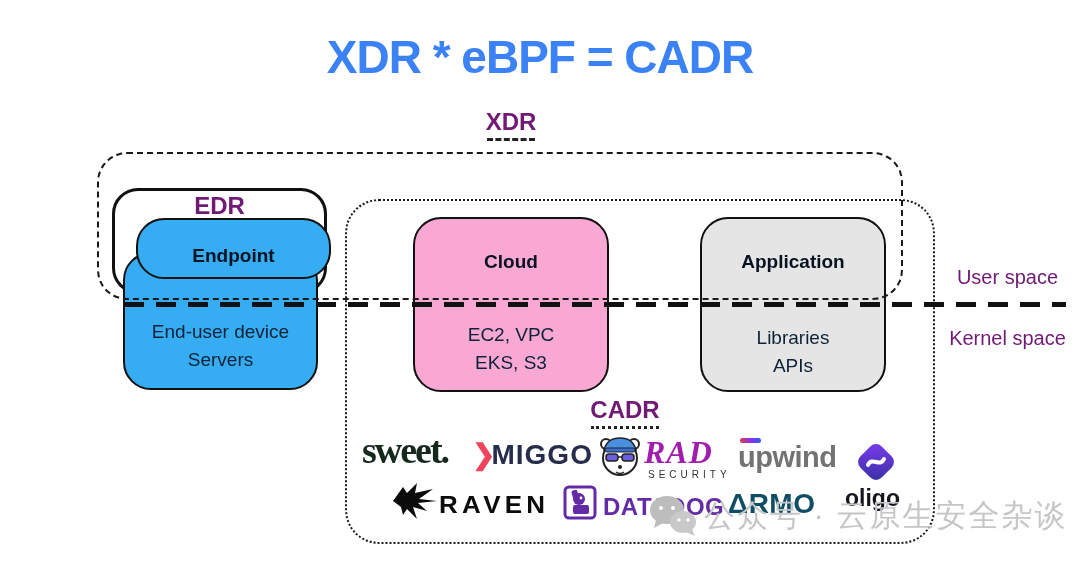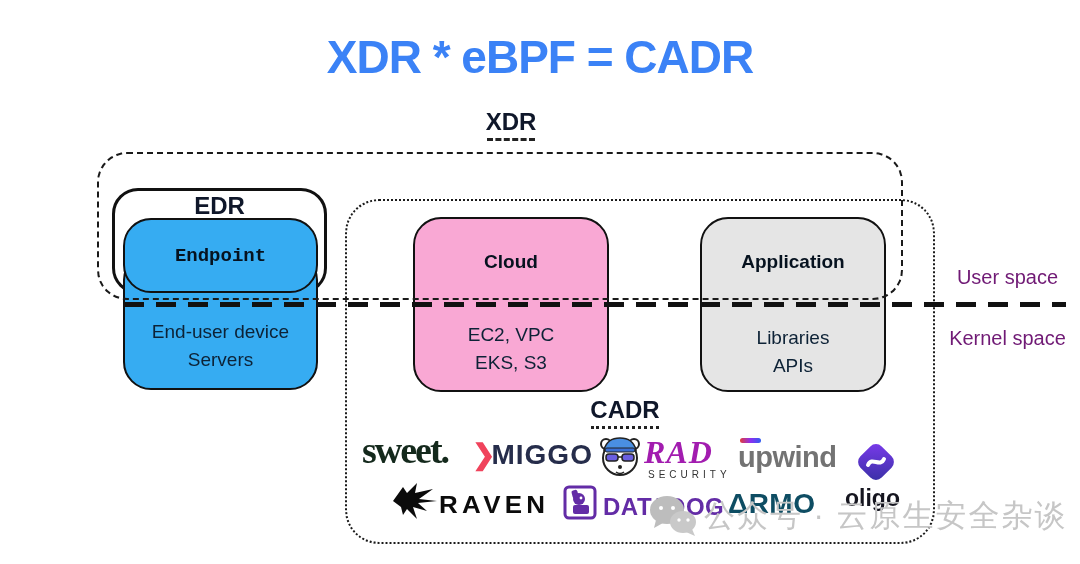--- a/index.html
+++ b/index.html
@@ -5,39 +5,39 @@
   html,body{margin:0;padding:0;background:#fff;}
   body{width:1080px;height:564px;position:relative;overflow:hidden;
        font-family:"Liberation Sans", sans-serif;color:#111;}
   .abs{position:absolute;}
 
   
   .title{left:0;top:30px;width:1080px;text-align:center;font-size:46px;font-weight:800;
          letter-spacing:-1px;color:#3b82f6;}
 
   
-  .grp-label{font-weight:800;font-size:24px;text-align:center;color:#0f172a;}
+  .grp-label{font-weight:800;font-size:24px;text-align:center;color:#701a75;}
   .xdr-label{left:461px;top:108px;width:100px;}
   .xdr-underline{left:487px;top:138px;width:48px;border-bottom:3px dashed #222;height:0;}
   .cadr-label{left:565px;top:396px;width:120px;}
   .cadr-underline{left:591px;top:426px;width:68px;border-bottom:3px dotted #222;height:0;}
   .edr-label{left:112px;top:192px;width:215px;z-index:2;}
 
   
   .xdr-rect{left:97px;top:152px;width:802px;height:144px;border:2px dashed #1a1a1a;
             border-radius:30px;z-index:6;pointer-events:none;}
   .cadr-rect{left:345px;top:199px;width:586px;height:341px;border:2.5px dotted #1a1a1a;
              border-radius:34px;z-index:6;pointer-events:none;}
   .edr-rect{left:112px;top:188px;width:215px;height:106px;border:3px solid #111;
             border-radius:26px;background:#fff;z-index:1;box-sizing:border-box;}
 
   
   .cbox{box-sizing:border-box;border:2.5px solid #111;border-radius:28px;}
   .endpoint-lower{left:123px;top:252px;width:195px;height:138px;background:#36ACF2;z-index:2;}
-  .endpoint-box{left:123px;top:218px;width:195px;height:75px;background:#36ACF2;z-index:3;font-family:Liberation Mono, monospace;}
+  .endpoint-box{left:136px;top:218px;width:195px;height:61px;background:#36ACF2;z-index:3;}
   .cloud-box{left:413px;top:217px;width:196px;height:175px;background:#f9a8d4;z-index:2;}
   .app-box{left:700px;top:217px;width:186px;height:175px;background:#e5e5e5;z-index:2;}
   .box-title{position:absolute;left:0;width:100%;text-align:center;font-weight:800;font-size:19px;color:#06121f;}
   .box-lines{position:absolute;left:0;width:100%;text-align:center;font-size:19px;line-height:28px;color:#0d2236;z-index:4;}
 
   
   .kernel-line{left:124px;top:302px;width:942px;height:5px;z-index:7;
     background:repeating-linear-gradient(90deg,#111 0 20px,transparent 20px 32px);}
   .space-label{font-weight:400;font-size:20px;color:#701a75;z-index:7;}
   .user-space{left:935px;top:266px;width:145px;text-align:center;}

